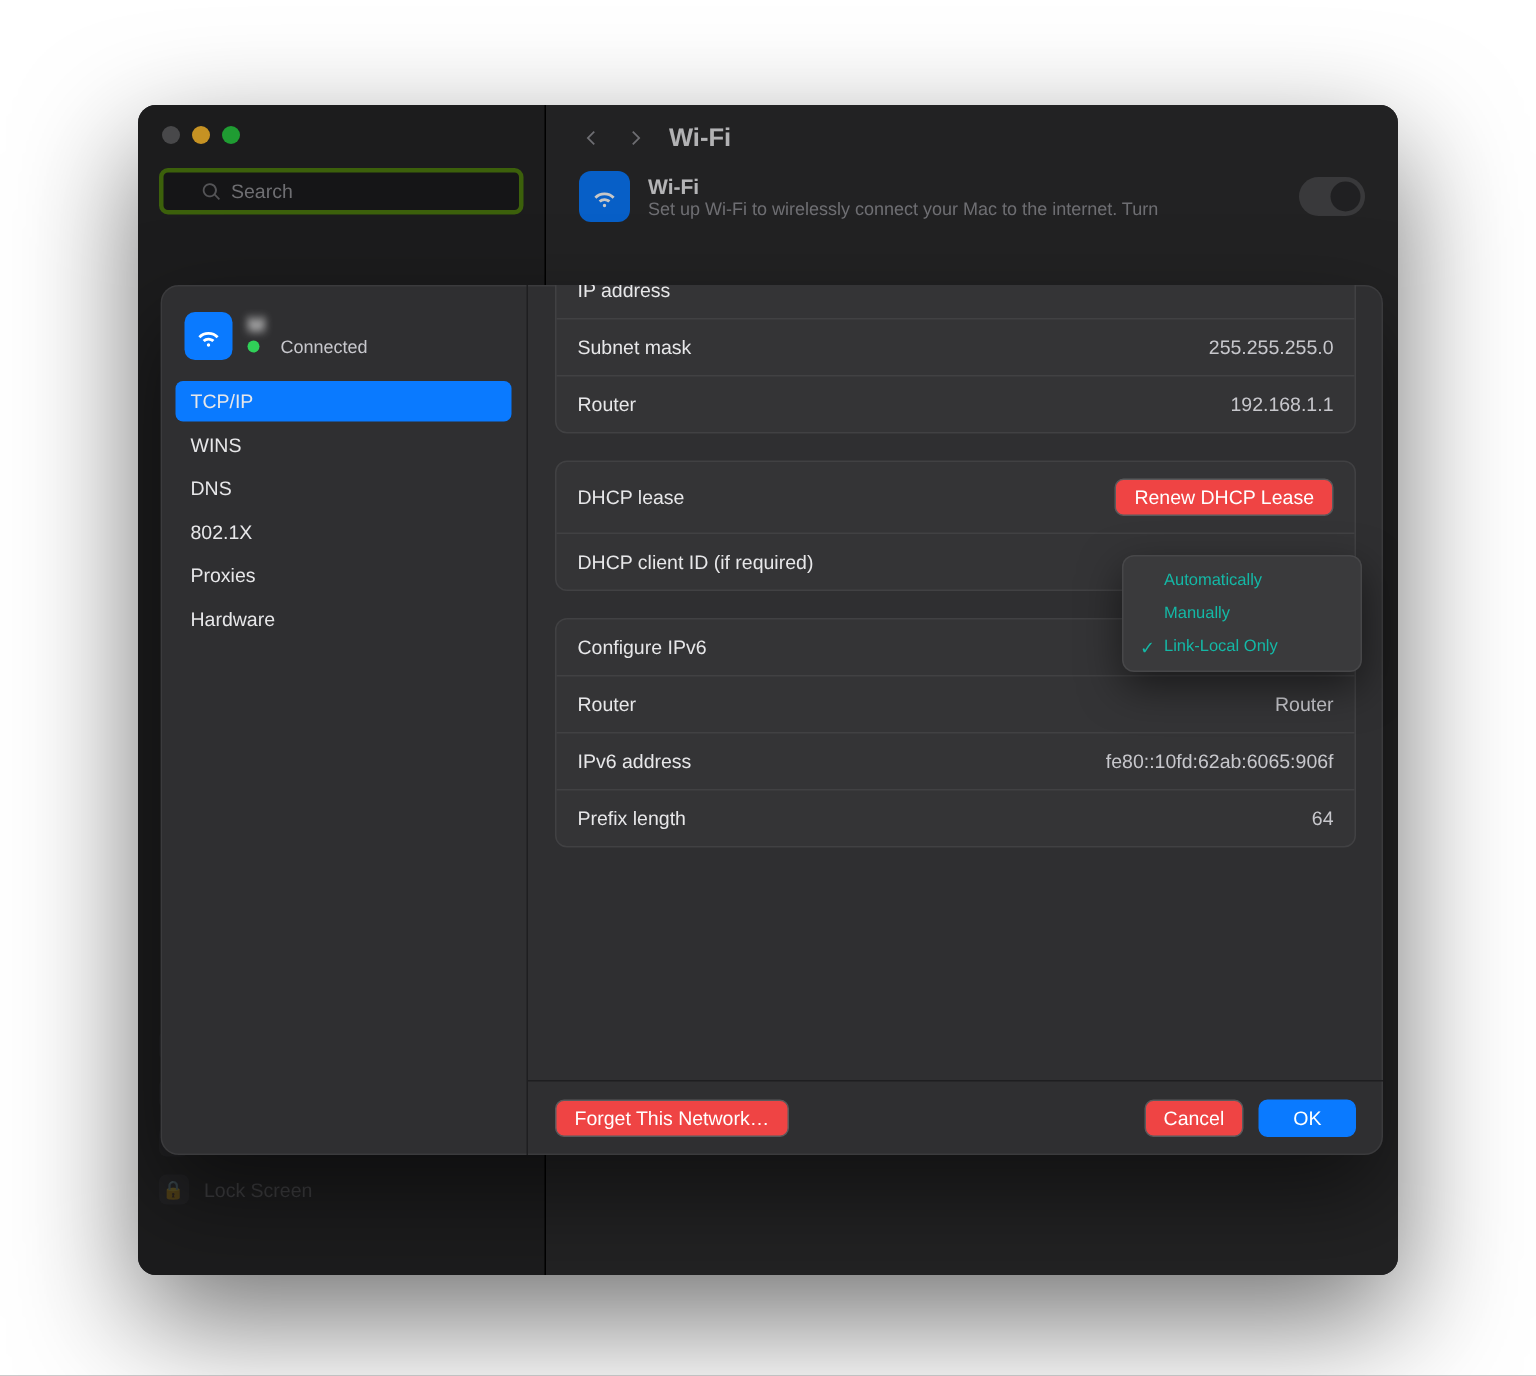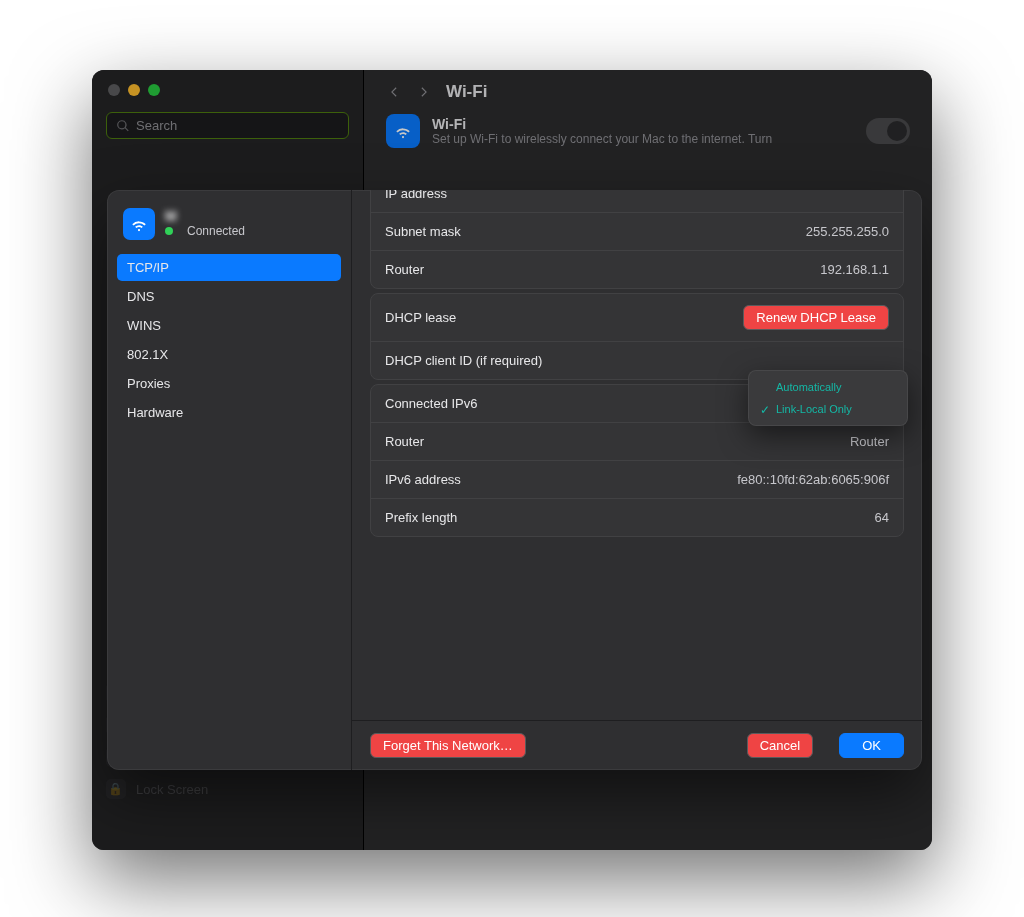--- a/index.html
+++ b/index.html
@@ -23,24 +23,24 @@
     width:272px;
     background:#242426;
     border-right:1px solid #000;
     display:flex; flex-direction:column;
   }
   .traffic { display:flex; gap:8px; padding:14px 16px 12px; }
   .traffic span { width:12px; height:12px; border-radius:50%; }
   .tr-close{background:#5d5d5f;} .tr-min{background:#febc2e;} .tr-max{background:#28c840;}
   .search {
     margin:4px 14px 12px;
-    background:#1c1c1e; border:1px solid #4d7c0f;
+    background:#1c1c1e; border:3px solid #4d7c0f;
     border-radius:6px;
     display:flex; align-items:center; gap:6px;
-    padding:5px 9px; color:#8e8e93;
+    padding:5px 25px; color:#8e8e93;
   }
   .search svg{width:14px;height:14px;opacity:.7}
   .bglist { flex:1; padding-top:6px; color:#9a9aa0; font-size:13px; overflow:hidden; }
   .bglist .row{display:flex;align-items:center;gap:10px;padding:6px 14px;opacity:.35}
   .bglist .icn{width:20px;height:20px;border-radius:5px;background:#3a3a3c;display:flex;align-items:center;justify-content:center;font-size:12px}
 
   
   .rightcol{flex:1;background:#2c2c2e;display:flex;flex-direction:column}
   .titlebar{display:flex;align-items:center;gap:14px;padding:12px 22px;color:#e5e5e7;font-size:17px;font-weight:600}
   .navbtn{color:#8e8e93;width:16px;height:16px;display:flex;align-items:center;justify-content:center}
@@ -68,27 +68,27 @@
   .nethdr .ic svg{width:18px;height:18px;fill:#fff}
   .nethdr .nm{font-size:14px;font-weight:600;color:#efefef;filter:blur(3px)}
   .nethdr .st{display:flex;align-items:center;gap:14px;font-size:12px;color:#c7c7cc}
   .dotg{width:8px;height:8px;border-radius:4px;background:#30d158}
   .tab{padding:6px 10px;border-radius:5px;color:#e7e7e9;font-size:13px;margin-bottom:2px}
   .tab.sel{background:#0a7aff}
   .tab:not(.sel){color:#e7e7e9}
 
   .sheetbody{flex:1;display:flex;flex-direction:column;position:relative}
   .scroll{flex:1;padding:14px 18px 10px 18px;overflow:hidden}
-  .group{background:#343436;border:1px solid #414143;border-radius:8px;margin-bottom:4px}
+  .group{background:#343436;border:1px solid #414143;border-radius:8px;margin-bottom:18px}
   .line{display:flex;align-items:center;justify-content:space-between;padding:11px 14px;font-size:13px}
   .line + .line{border-top:1px solid #414143}
   .lbl{color:#e7e7e9}
   .val{color:#c7c7cc}
   .btn{background:#ef4444;border:1px solid #5a5a5c;color:#fff;padding:4px 12px;border-radius:6px;font-size:13px}
-  .footer{border-top:1px solid #1e1e20;padding:12px 18px;display:flex;align-items:center;gap:26px}
+  .footer{border-top:1px solid #1e1e20;padding:12px 18px;display:flex;align-items:center;gap:10px}
   .footer .sp{flex:1}
   .btn.primary{background:#0a7aff;border-color:#0a7aff;padding-left:22px;padding-right:22px}
 
   
   .cutgroup{margin-top:-30px}
 
   
   .popover{
     position:absolute; right:14px; top:180px;
     background:#3a3a3c; border-radius:8px;
@@ -194,22 +194,22 @@
           </div>
         <div>
           <div class="nm">M</div>
           <div class="st">
               <span class="dotg"></span>
               <span>Connected</span>
             </div>
         </div>
       </div>
       <div class="tab sel">TCP/IP</div>
+      <div class="tab">WINS</div>
       <div class="tab">DNS</div>
-      <div class="tab">WINS</div>
       <div class="tab">802.1X</div>
       <div class="tab">Proxies</div>
       <div class="tab">Hardware</div>
     </div>
 
     <div class="sheetbody">
       <div class="scroll">
         <div class="group cutgroup">
           <div class="line">
               <span class="lbl">IP address</span>
@@ -231,40 +231,41 @@
             <button class="btn">Renew DHCP Lease</button>
           </div>
           <div class="line">
             <span class="lbl">DHCP client ID (if required)</span>
             <span class="val"></span>
           </div>
         </div>
 
         <div class="group">
           <div class="line">
-            <span class="lbl">Connected IPv6</span>
+            <span class="lbl">Configure IPv6</span>
             <span class="val"></span>
           </div>
           <div class="line">
               <span class="lbl">Router</span>
               <span class="val">Router</span>
             </div>
           <div class="line">
               <span class="lbl">IPv6 address</span>
               <span class="val">fe80::10fd:62ab:6065:906f</span>
             </div>
           <div class="line">
               <span class="lbl">Prefix length</span>
               <span class="val">64</span>
             </div>
         </div>
       </div>
 
       <div class="popover">
         <div class="popitem">Automatically</div>
+        <div class="popitem">Manually</div>
         <div class="popitem chk">Link-Local Only</div>
       </div>
 
       <div class="footer">
         <button class="btn">Forget This Network…</button>
         <div class="sp"></div>
         <button class="btn">Cancel</button>
         <button class="btn primary">OK</button>
       </div>
     </div>

